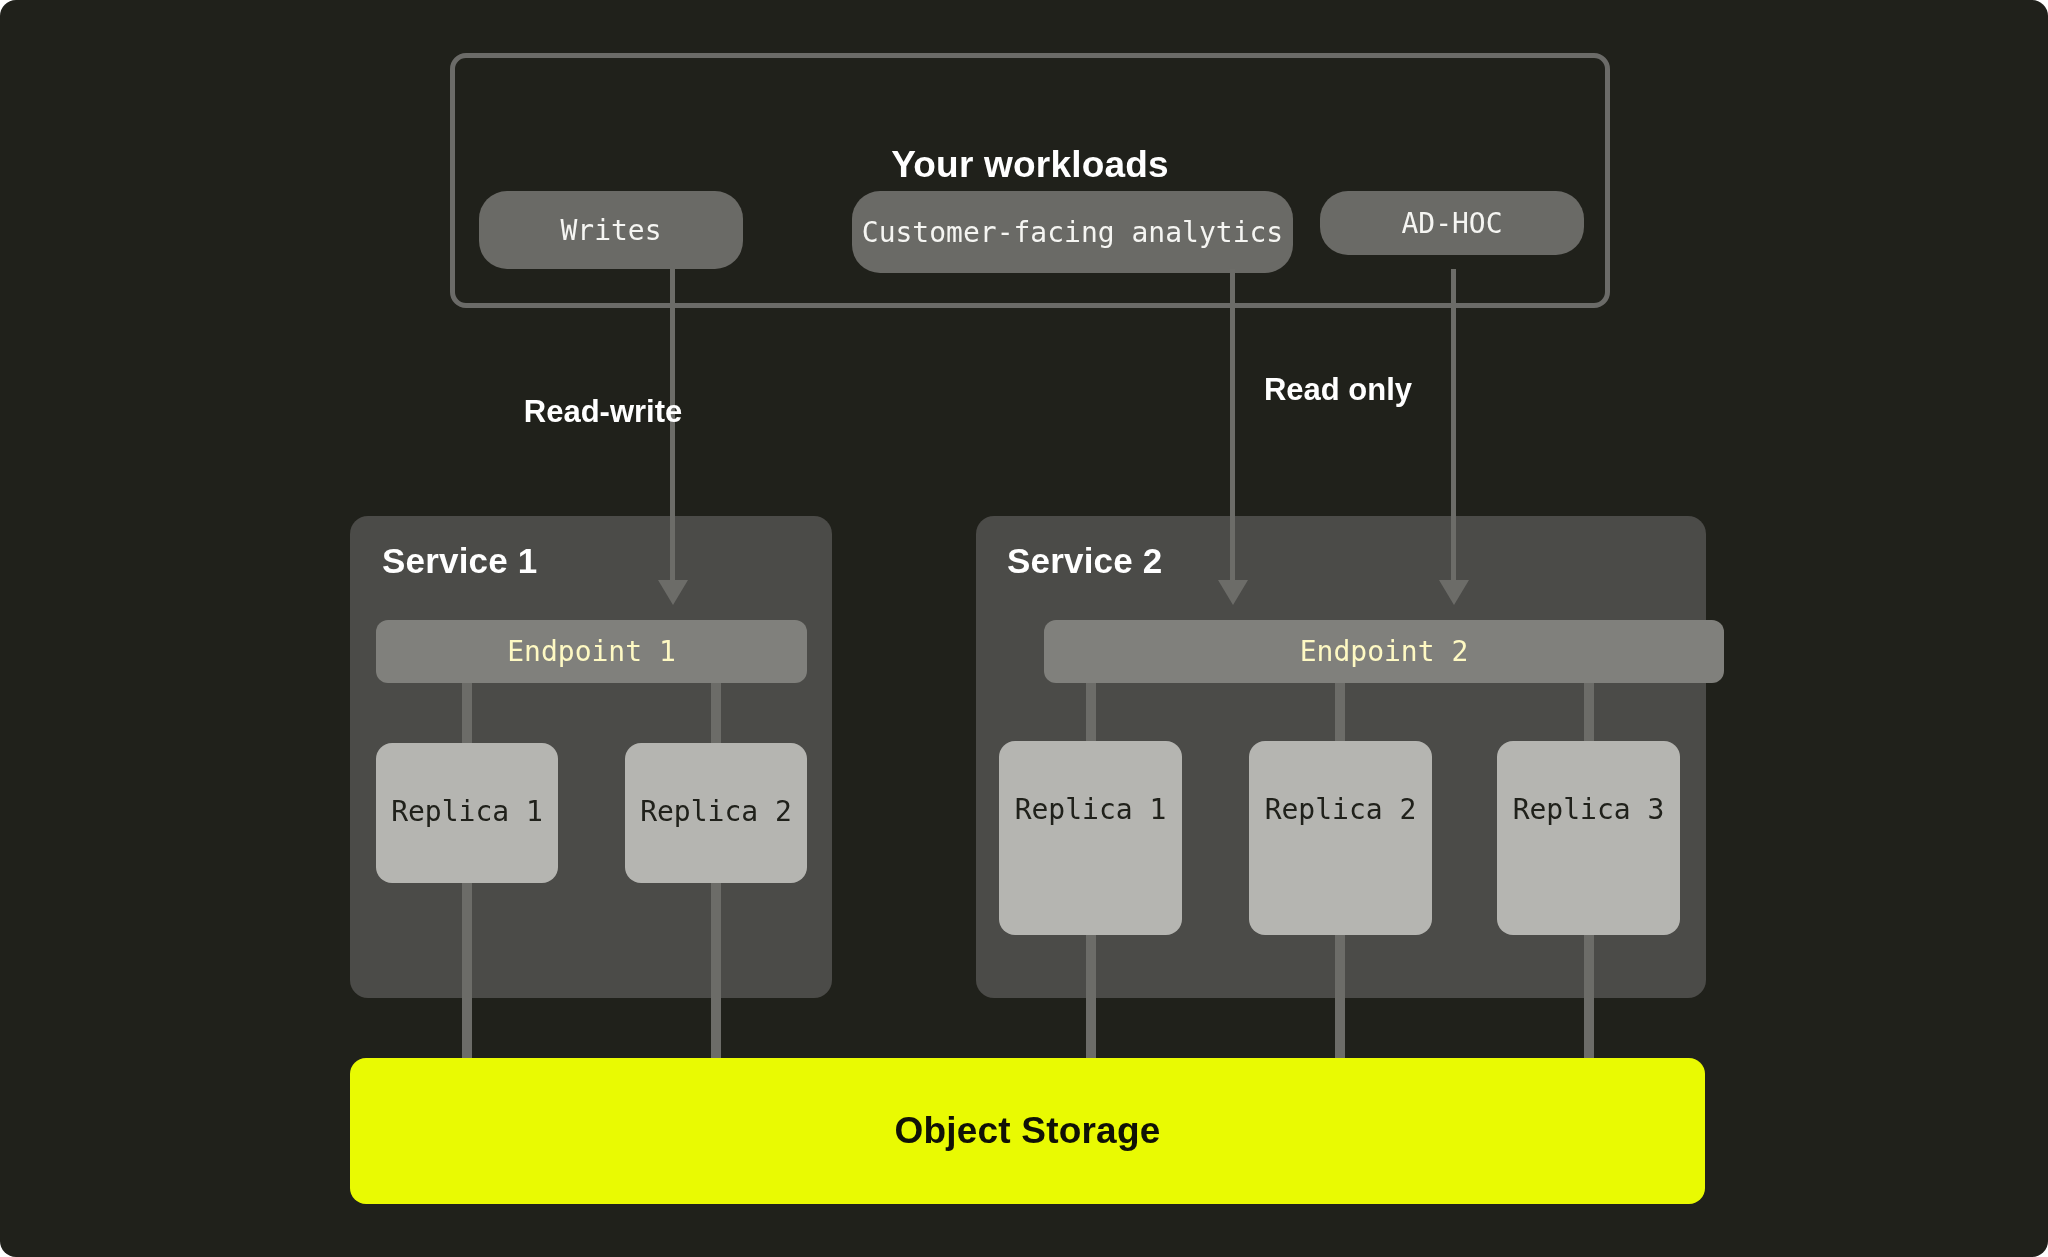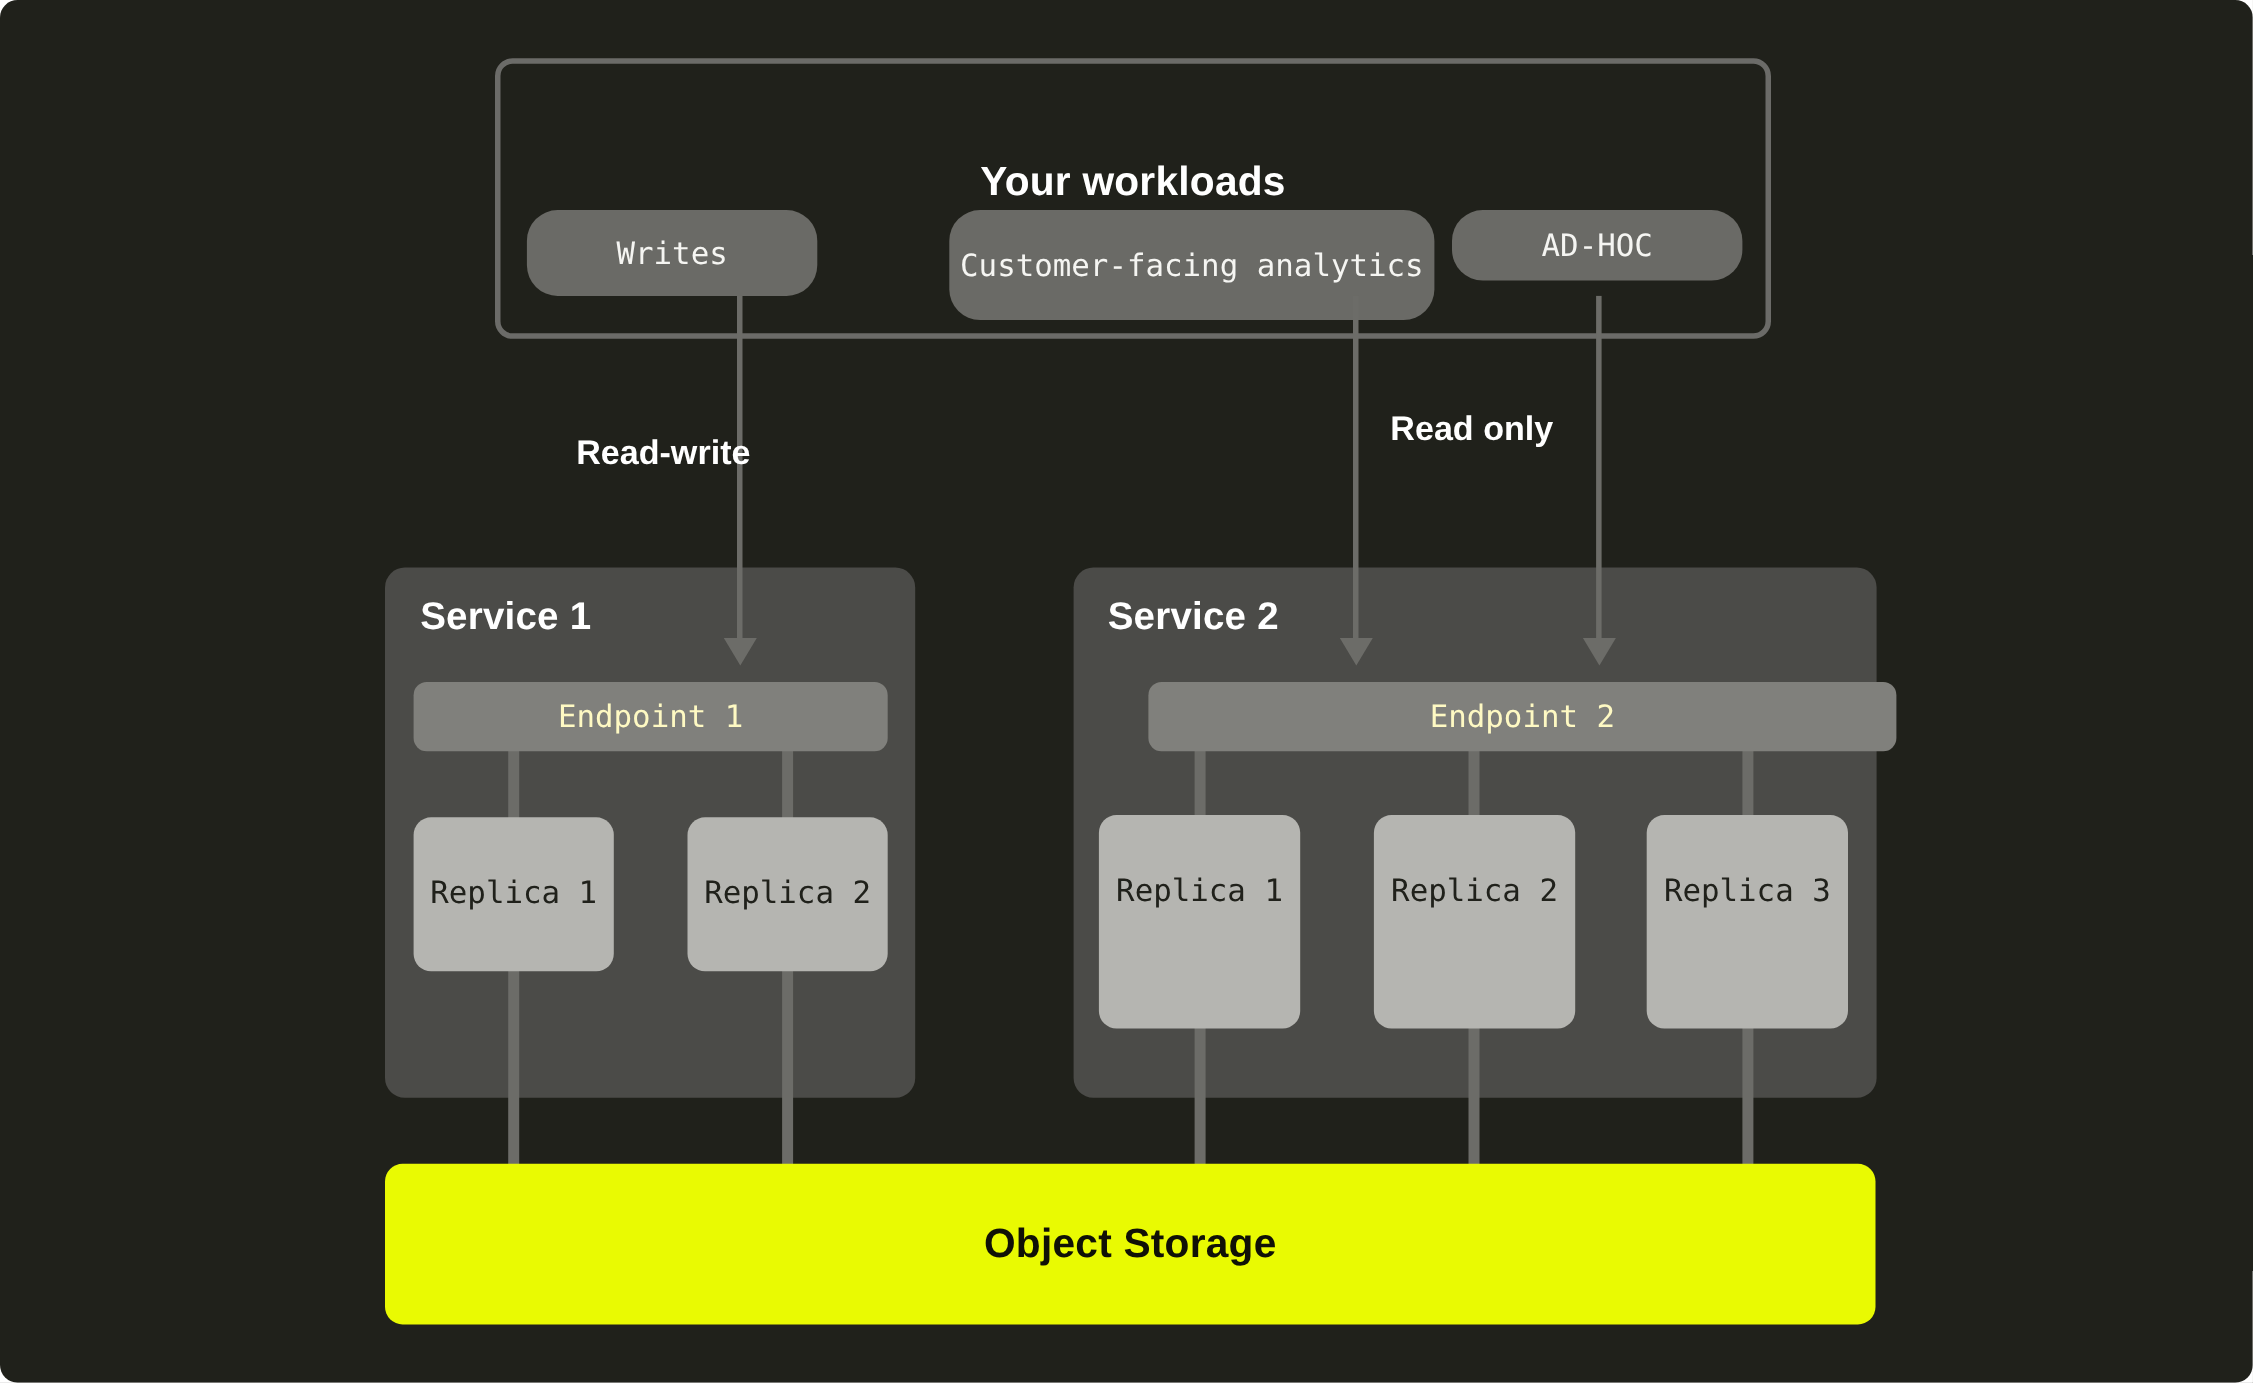--- a/index.html
+++ b/index.html
@@ -25,21 +25,21 @@
     font-size:37px;font-weight:700;letter-spacing:.2px;margin-top:48px;
   }
   .chip{
     background:#6a6a66;border-radius:28px;
     display:flex;align-items:center;justify-content:center;
     color:#f5f5f2;
     font-family:"DejaVu Sans Mono","Liberation Mono",monospace;
     font-size:28px;
   }
   .chip-writes{left:479px;top:191px;width:264px;height:78px;}
-  .chip-cfa{left:852px;top:191px;width:441px;height:100px;margin-left:11px;}
+  .chip-cfa{left:852px;top:191px;width:441px;height:82px;}
   .chip-adhoc{left:1320px;top:191px;width:264px;height:64px;}
 
   
   .arrow-line{width:5px;background:#6c6c68;z-index:4;}
   .al-1{left:670px;top:269px;height:313px;}
   .al-2{left:1230px;top:269px;height:313px;}
   .al-3{left:1451px;top:269px;height:313px;}
   .arrow-head{
     width:0;height:0;z-index:4;
     border-left:15px solid transparent;

